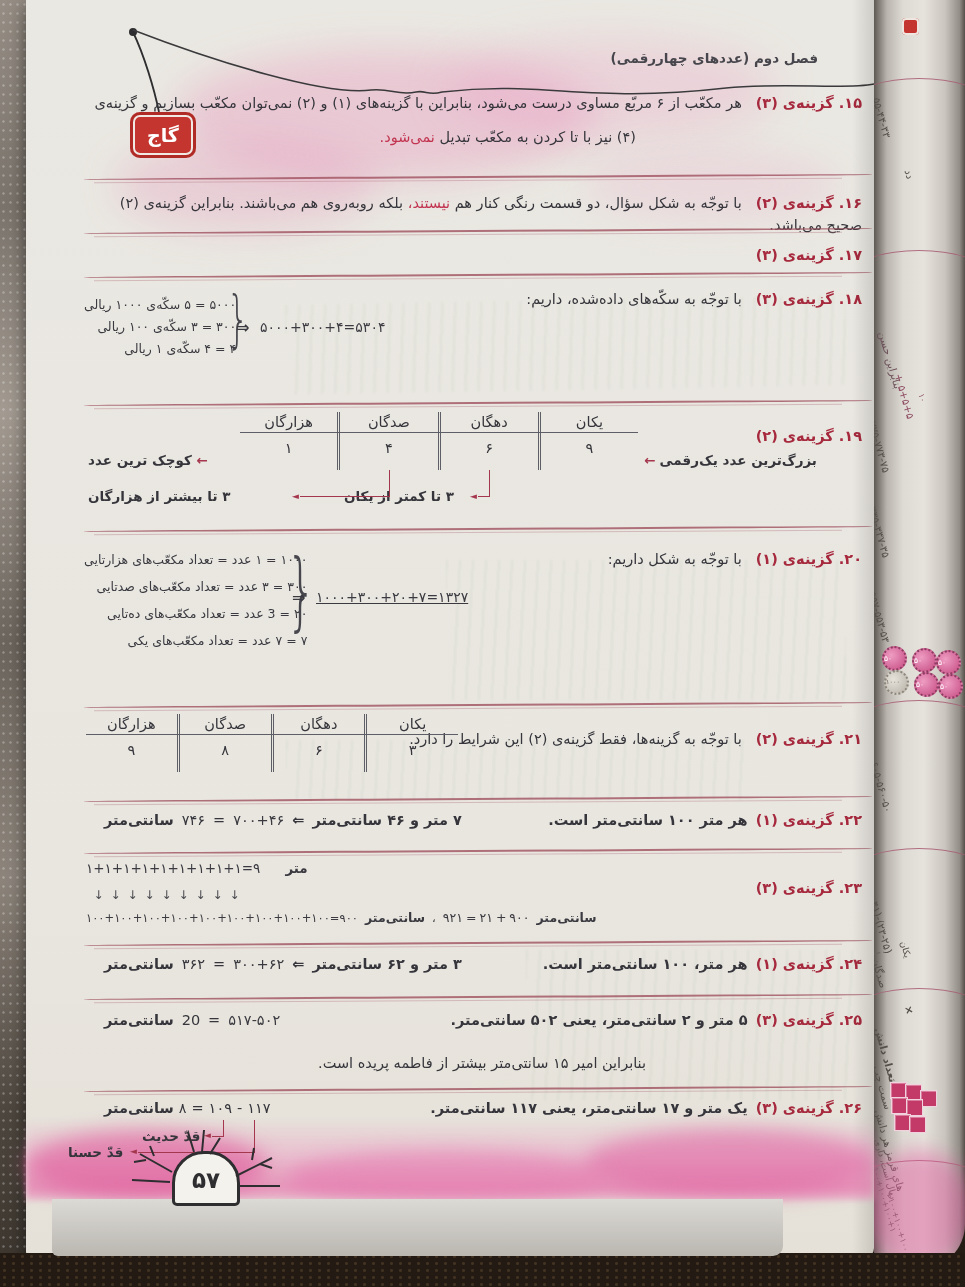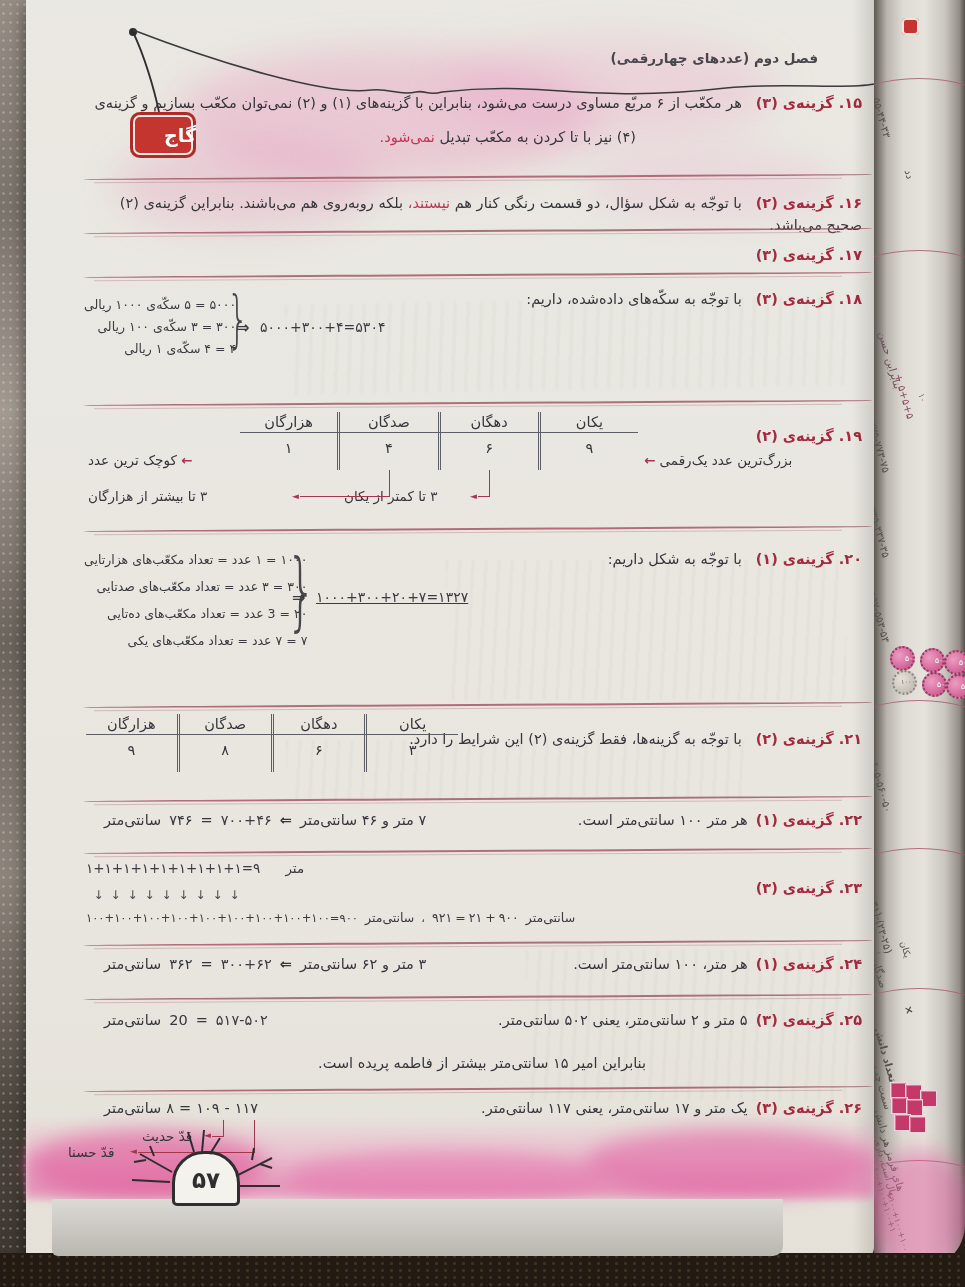--- a/index.html
+++ b/index.html
@@ -24,21 +24,21 @@
   
   .wc{position:absolute;border-radius:50%;pointer-events:none;}
   
   .bleed{position:absolute;pointer-events:none;opacity:.5;filter:blur(1.3px);
     background-image:repeating-linear-gradient(93deg,rgba(72,138,92,.14) 0 2px,transparent 2px 13px);}
   
   .sep{position:absolute;left:58px;width:788px;height:2px;background:#a05260;opacity:.8;
     border-radius:40%;transform:rotate(-.35deg);}
   .sep:after{content:"";position:absolute;left:10px;right:30px;top:4px;height:1px;background:#b27680;opacity:.5;}
   
-  .fa{direction:rtl;unicode-bidi:isolate;}
+  .fa{direction:rtl;unicode-bidi:isolate;font-weight:bold;}
   .lbl{color:#a6293d;font-weight:bold;font-size:14.5px;white-space:nowrap;}
   .body-t{color:#35353b;font-size:14.5px;}
   .red-t{color:#c23450;}
   .abs{position:absolute;}
   .item-line{position:absolute;right:12px;left:60px;direction:rtl;text-align:right;line-height:1.55;}
   .row2{position:absolute;left:78px;right:12px;direction:rtl;display:flex;
         justify-content:space-between;align-items:flex-start;}
   .grp{display:flex;direction:rtl;gap:8px;align-items:baseline;}
   .eqltr{direction:ltr;unicode-bidi:isolate;color:#3a3a40;white-space:nowrap;}
   
@@ -64,32 +64,32 @@
   
   .band{position:absolute;pointer-events:none;}
   .stone{position:absolute;left:146px;top:1151px;width:62px;height:49px;background:#f4f2ec;
     border:3px solid #2e2e30;border-radius:32px 32px 5px 5px;z-index:5;text-align:center;
     font-size:23px;font-weight:bold;color:#2e2e30;line-height:52px;}
   .belowwash{position:absolute;left:26px;right:91px;top:1199px;height:57px;z-index:3;
     background:linear-gradient(180deg,#dcdad5,#bab7b1);border-radius:0 0 10px 6px;}
   
   .gaj{position:absolute;left:104px;top:112px;width:66px;height:46px;background:#c5352f;
     border-radius:10px;box-shadow:inset 0 0 0 3px #b02a26, inset 0 0 0 5px #f1e9e4;z-index:3;
-    color:#fff;font-weight:bold;font-size:19px;text-align:right;line-height:46px;}
+    color:#fff;font-weight:bold;font-size:19px;text-align:center;line-height:46px;}
   
   .curl{position:absolute;left:874px;top:0;width:91px;height:1270px;overflow:hidden;
     background:linear-gradient(90deg,#5d5852 0%,#b9b5ae 14%,#dedbd4 32%,#e6e3dc 55%,#cac6bf 78%,#928e87 94%,#55504a 100%);
     border-radius:0 0 46px 4px;}
   .curl-frag{position:absolute;white-space:nowrap;font-size:10.5px;color:#55504a;
     transform:rotate(74deg);transform-origin:0 0;direction:rtl;}
   .curl-sep{position:absolute;left:-20px;width:130px;height:44px;border-top:1.5px solid #a85a72;
     border-radius:50%;opacity:.85;}
   .coin{position:absolute;width:21px;height:21px;border-radius:50%;
     background:radial-gradient(circle at 35% 35%,#ee9cc2,#c64d83);border:2px dotted #8d3b60;
-    color:#fff;font-size:7.5px;text-align:right;line-height:21px;margin-left:8px;}
+    color:#fff;font-size:7.5px;text-align:left;line-height:21px;}
   .coin.gray{background:radial-gradient(circle at 35% 35%,#e6e2da,#b8b2a8);color:#6a6258;border-color:#8d867c;}
   .cube{position:absolute;width:15px;height:15px;background:#c33a68;border:1.5px solid #f0d3de;box-shadow:inset 1px 1px 0 rgba(255,255,255,.35);}
   svg{position:absolute;overflow:visible;}
 </style>
 </head>
 <body>
 
 <div class="shot">
 
   <div class="fabric-left"></div>

